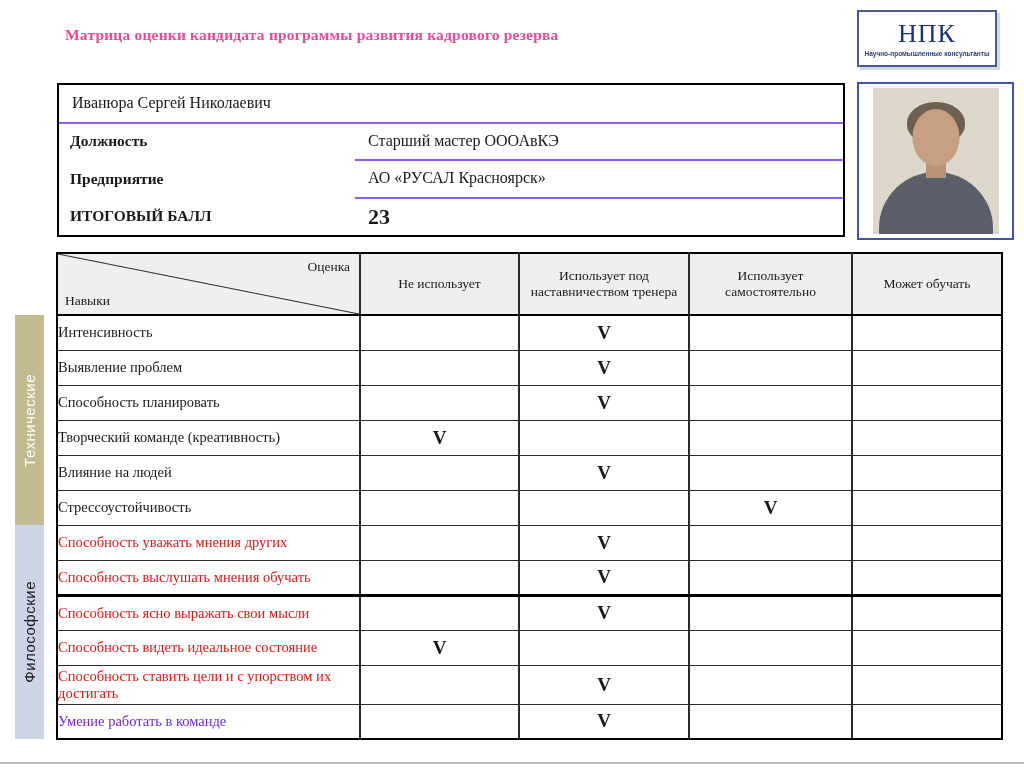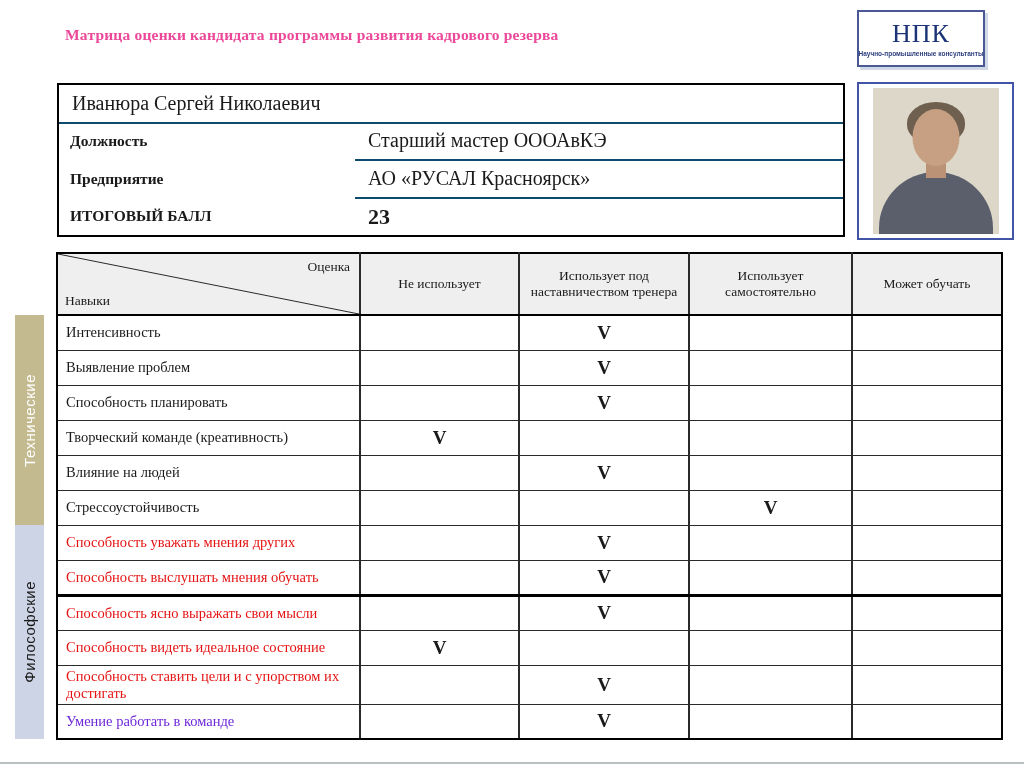--- a/index.html
+++ b/index.html
@@ -7,42 +7,42 @@
     position:relative; width:1024px; height:767px; background:#ffffff;
     overflow:hidden; font-family:"Liberation Serif", serif; color:#1a1a1a;
   }
   
   .title {
     position:absolute; left:65px; top:26px; font-size:15.5px; font-weight:bold;
     color:#b00d0d; letter-spacing:0.2px;
   }
   
   .logo {
-    position:absolute; left:857px; top:10px; width:128px; height:57px;
+    position:absolute; left:857px; top:10px; width:140px; height:57px;
     border:2px solid #4a5896; background:#fff; box-sizing:border-box;
     box-shadow:3px 3px 0 rgba(170,185,210,0.55);
     display:flex; flex-direction:column; align-items:center; justify-content:center;
   }
   .logo-abbr { font-size:26px; color:#1c3377; line-height:1; letter-spacing:1px; }
   .logo-sub  { font-family:"Liberation Sans", sans-serif; font-size:6.5px; font-weight:bold;
                color:#2c3f7c; margin-top:3px; white-space:nowrap; }
   
   .info {
     position:absolute; left:57px; top:83px; width:788px; height:154px;
     border:2px solid #000; box-sizing:border-box; display:flex; flex-direction:column;
     background:#fff;
   }
   .info-row { flex:1; display:flex; }
   .info-label {
     width:296px; box-sizing:border-box; padding-left:11px; font-weight:bold;
     font-size:15.5px; display:flex; align-items:center;
   }
   .info-value {
-    flex:1; display:flex; align-items:center; padding-left:13px; font-size:20px;
-    border-bottom:2px solid #0c4a6e; margin-bottom:-1px;
+    flex:1; display:flex; align-items:center; padding-left:13px; font-size:16px;
+    border-bottom:2px solid #8b5cf6; margin-bottom:-1px;
   }
   .info-row:last-child .info-value { border-bottom:none; }
   .info-value.emph { font-weight:bold; font-size:22px; }
   
   .photo-frame {
     position:absolute; left:857px; top:82px; width:157px; height:158px;
     border:2px solid #4254a8; background:#fff; box-sizing:border-box;
     display:flex; justify-content:center; align-items:flex-start; padding-top:4px;
   }
   .photo-inner {
@@ -69,21 +69,21 @@
   }
   .spacer-cell, .group-cell { border:none !important; background:transparent; padding:0; }
   .corner { position:relative; border-left:2px solid #000 !important; }
   .corner svg { position:absolute; left:0; top:0; width:100%; height:100%; }
   .corner-top    { position:absolute; top:5px; right:9px; font-size:13.5px; }
   .corner-bottom { position:absolute; bottom:5px; left:7px; font-size:13.5px; }
   .matrix th:last-child, .matrix td:last-child { border-right:2px solid #000; }
   .matrix tbody td { height:35px; }
   .matrix tbody tr:last-child td { border-bottom:2px solid #000; }
   .skill-cell {
-    padding:2px 6px 2px 8px; font-size:14.5px; border-left:2px solid #000 !important;
+    padding:2px 6px 2px 0; font-size:14.5px; border-left:2px solid #000 !important;
   }
   .skill-red { color:#e51414; }
   .mark-cell { text-align:center; font-weight:bold; font-size:19px; }
   tr.thick-bottom td { border-bottom:3px solid #000; }
   .group-cell { position:relative; }
   .group-block {
     position:absolute; top:0; bottom:0; left:0; right:12px;
     display:flex; align-items:center; justify-content:center;
   }
   .group-label {

